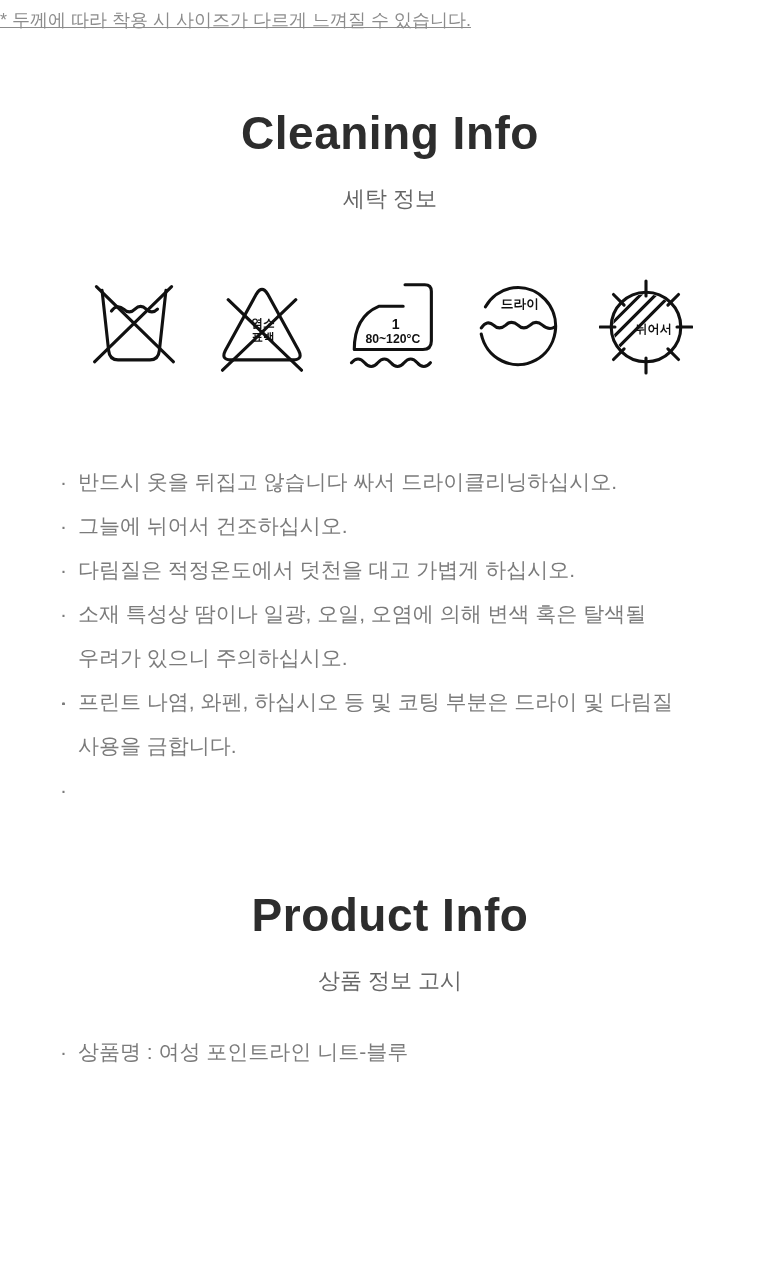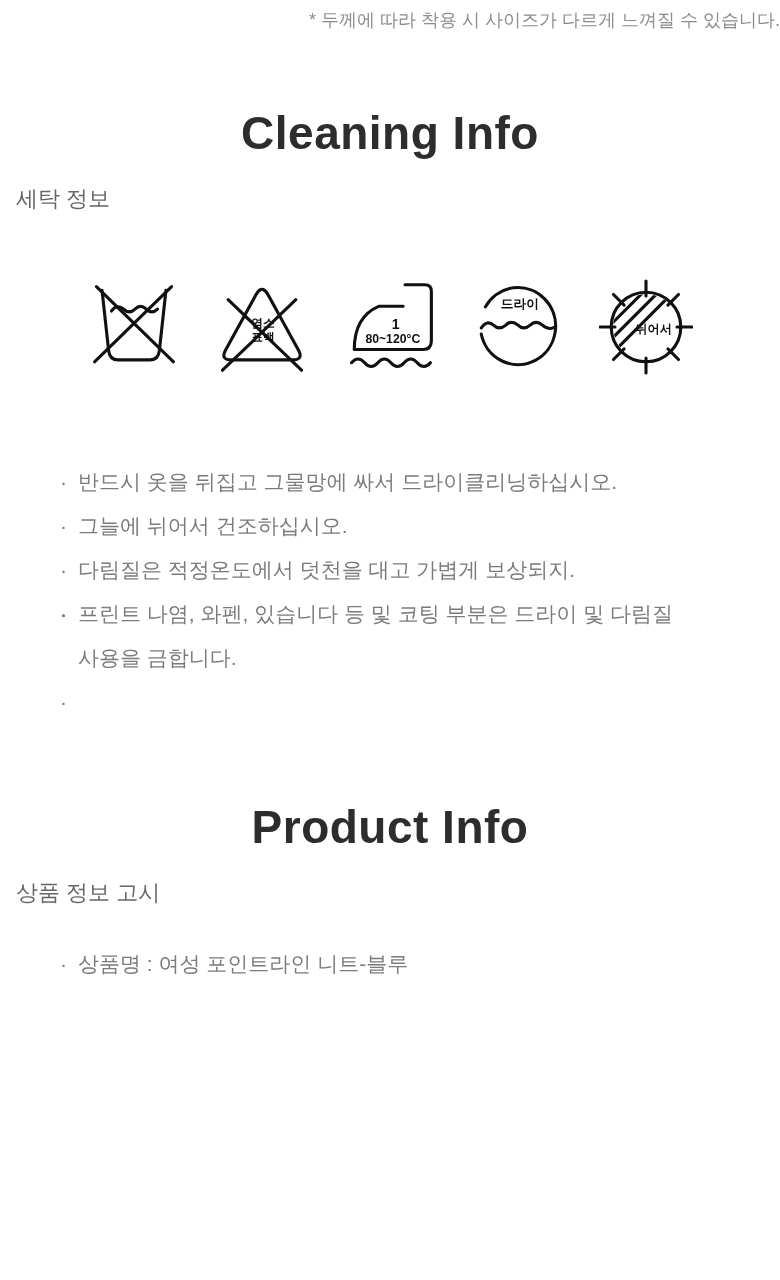--- a/index.html
+++ b/index.html
@@ -2,32 +2,32 @@
 <html><head>
 <meta charset="utf-8">
 <style>
   html,body{margin:0;padding:0;}
   body{
     width:780px;height:1280px;overflow:hidden;background:#ffffff;
     font-family:"Liberation Sans","DejaVu Sans",sans-serif;
     -webkit-font-smoothing:antialiased;
   }
   .note{
-    margin:8px 0 8px;text-align:right;
-    font-size:18px;color:#8c8c8c;
+    margin:8px 0 8px;text-align:left;
+    font-size:18px;color:#8c8c8c;text-decoration:underline;
   }
   .section-title{
     margin:0;text-align:center;
     font-size:46px;line-height:54px;font-weight:700;
     color:#2d2d2d;letter-spacing:0.5px;
   }
   .cleaning-title{margin-top:74px;}
   .product-title{margin-top:120px;}
   .section-sub{
-    margin:24px 16px 0;
+    margin:24px 4px 0;text-align:center;
     font-size:22px;color:#666666;
   }
   .icons-row{
     margin-top:58px;
     display:flex;justify-content:center;align-items:center;gap:34px;
   }
   .icons-row svg{display:block;}
   .care-icon{stroke:#111111;fill:none;stroke-width:3.3;stroke-linecap:round;stroke-linejoin:round;}
   .icon-label{
     fill:#111111;stroke:none;
@@ -122,28 +122,28 @@
           <path d="M 12,69 L 60,21"></path>
           <path d="M 10,55 L 46,19"></path>
           <path d="M 12,39 L 32,19"></path>
         </g>
         <text class="icon-label" x="58" y="61" font-size="13">뉘어서</text>
       </svg>
 
     </div>
 
     <ul class="care-list">
-      <li><span class="bullet">·</span><span>반드시 옷을 뒤집고 그물망에 싸서 드라이클리닝하십시오.</span></li>
+      <li><span class="bullet">·</span><span>반드시 옷을 뒤집고 않습니다 싸서 드라이클리닝하십시오.</span></li>
       <li><span class="bullet">·</span><span>그늘에 뉘어서 건조하십시오.</span></li>
-      <li><span class="bullet">·</span><span>다림질은 적정온도에서 덧천을 대고 가볍게 보상되지.</span></li>
+      <li><span class="bullet">·</span><span>다림질은 적정온도에서 덧천을 대고 가볍게 하십시오.</span></li>
+      <li><span class="bullet">·</span><span>소재 특성상 땀이나 일광, 오일, 오염에 의해 변색 혹은 탈색될 우려가 있으니 주의하십시오.</span></li>
       <li><span class="bullet">·</span></li>
       <li><span class="bullet">·</span></li>
       <li><span class="bullet">·</span></li>
-      <li><span class="bullet">·</span></li>
-      <li><span class="bullet">·</span><span>프린트 나염, 와펜, 있습니다 등 및 코팅 부분은 드라이 및 다림질 사용을 금합니다.</span></li>
+      <li><span class="bullet">·</span><span>프린트 나염, 와펜, 하십시오 등 및 코팅 부분은 드라이 및 다림질 사용을 금합니다.</span></li>
       <li><span class="bullet">·</span></li>
     </ul>
   </section>
 
   <section>
     <h1 class="section-title product-title">Product Info</h1>
     <p class="section-sub">상품 정보 고시</p>
     <ul class="product-list">
       <li><span class="bullet">·</span><span>상품명 : 여성 포인트라인 니트-블루</span></li>
     </ul>

